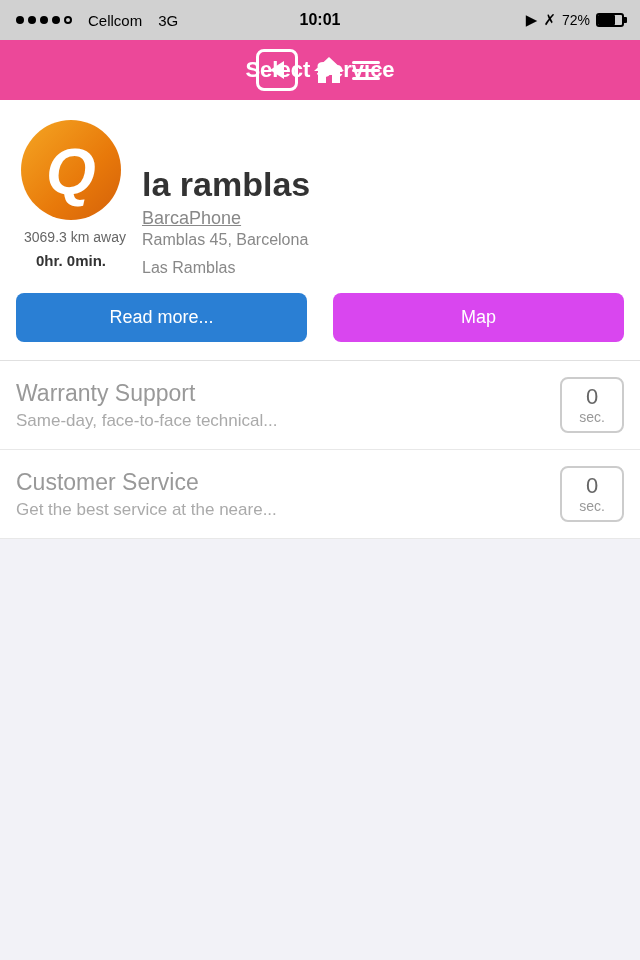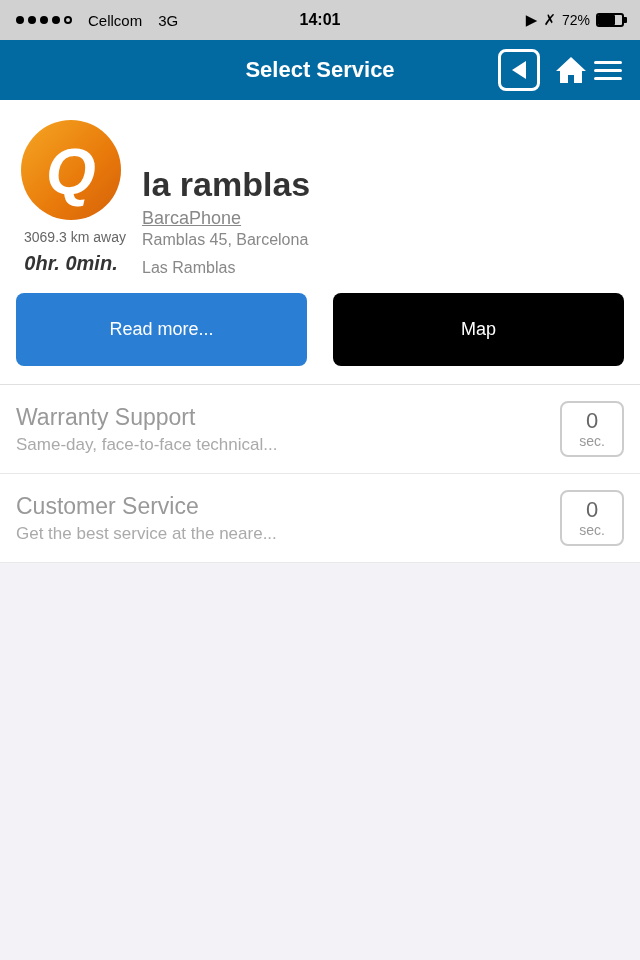--- a/index.html
+++ b/index.html
@@ -77,25 +77,25 @@
     }
     .battery-fill {
       width: 72%;
       height: 100%;
       background: #000;
       border-radius: 1px;
     }
 
     
     .nav-bar {
-      background: #0369a1;
+      background: #ec4899;
       height: 60px;
       display: flex;
       align-items: center;
-      justify-content: flex-end;
+      justify-content: center;
       padding: 0 14px;
     }
     .nav-left {
       display: flex;
       align-items: center;
       gap: 12px;
     }
     .nav-back {
       width: 42px;
       height: 42px;
@@ -176,26 +176,25 @@
     }
     .distance-text {
       margin-top: 8px;
       font-size: 14px;
       color: #666;
       text-align: center;
       line-height: 1.4;
       margin-left: 8px;
     }
     .eta-text {
-      font-size: 20px;
+      font-size: 15px;
       font-weight: 700;
       color: #333;
       margin-top: 4px;
       text-align: center;
-      font-style: italic;
     }
 
     .business-info {
       flex: 1;
       padding-top: 4px;
     }
     .business-name {
       font-size: 34px;
       font-weight: 700;
       color: #333;
@@ -232,25 +231,25 @@
       border: none;
       border-radius: 8px;
       padding: 14px 0;
       font-size: 18px;
       font-weight: 500;
       cursor: pointer;
       text-align: center;
     }
     .btn-map {
       flex: 1;
-      background: #000000;
+      background: #d946ef;
       color: #fff;
       border: none;
       border-radius: 8px;
-      padding: 26px 0;
+      padding: 2px 0;
       font-size: 18px;
       font-weight: 500;
       cursor: pointer;
       text-align: center;
     }
 
     
     .services-list {
       background: #fff;
       border-top: 1px solid #e0e0e0;
@@ -315,21 +314,21 @@
     <div class="signal-dots">
       <div class="dot"></div>
       <div class="dot"></div>
       <div class="dot"></div>
       <div class="dot"></div>
       <div class="dot empty"></div>
     </div>
     <span>Cellcom</span>
     <span>3G</span>
   </div>
-  <div class="status-center">14:01</div>
+  <div class="status-center">10:01</div>
   <div class="status-right">
 
     <span style="font-size:15px;">▶</span>
 
     <span style="font-size:15px;">✗</span>
     <span>72%</span>
     <div class="battery-bar">
       <div class="battery-fill"></div>
     </div>
   </div>

